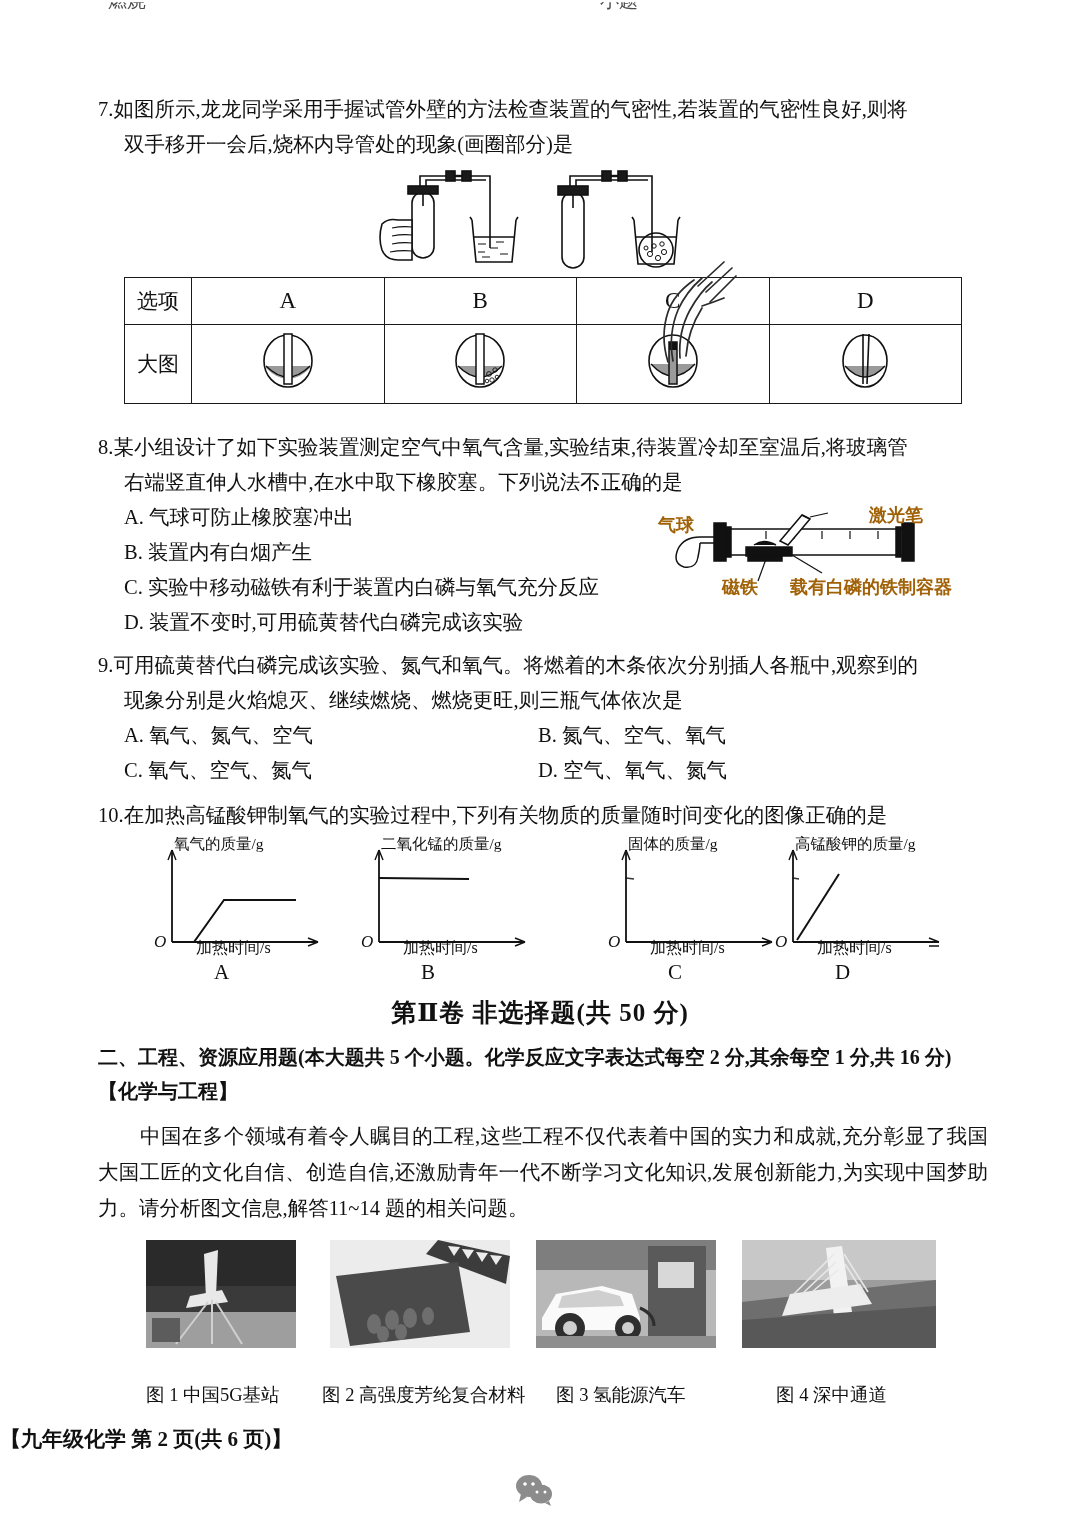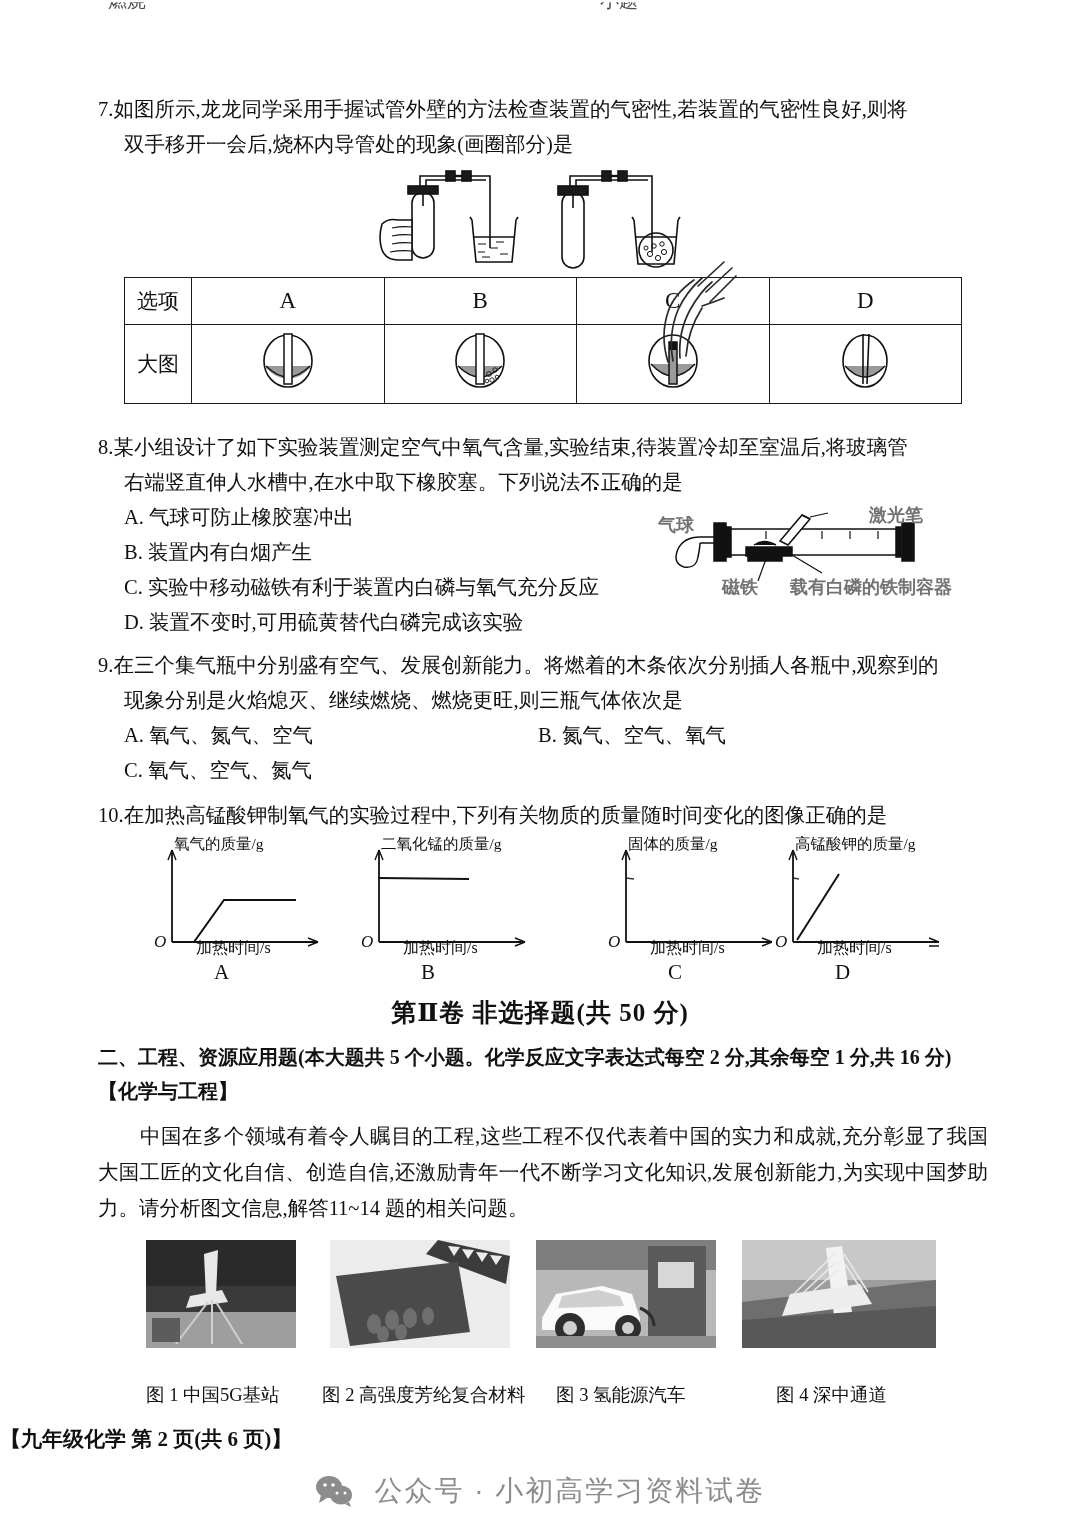--- a/index.html
+++ b/index.html
@@ -123,21 +123,21 @@
     left: 662px;
     top: 497px;
     width: 322px;
     height: 96px;
   }
   .lbl {
     position: absolute;
     font-size: 18px;
     font-family: "Liberation Sans", sans-serif;
     font-weight: bold;
-    color: #737373;
+    color: #a16207;
     white-space: nowrap;
   }
 
   
   .graphs {
     position: absolute;
     left: 150px;
     top: 832px;
     width: 830px;
     height: 160px;
@@ -445,28 +445,29 @@
         <path d="M130 58 L160 76" stroke-width="1.2"></path>
       </g>
     </svg>
     <span class="lbl" style="left:-4px; top:16px;">气球</span>
     <span class="lbl" style="left:168px; top:6px;margin-left:39px;">激光笔</span>
     <span class="lbl" style="left:60px; top:78px;">磁铁</span>
     <span class="lbl" style="left:128px; top:78px;">载有白磷的铁制容器</span>
   </div>
 
   <div class="q" style="top:648px;">
-    <p><span>9.</span><span>在三个集气瓶中分别盛有空气、发展创新能力。将燃着的木条依次分别插人各瓶中,观察到的</span></p>
+    <p><span>9.</span><span>可用硫黄替代白磷完成该实验、氮气和氧气。将燃着的木条依次分别插人各瓶中,观察到的</span></p>
     <p class="indent">现象分别是火焰熄灭、继续燃烧、燃烧更旺,则三瓶气体依次是</p>
     <div class="opt-line opt-2col">
       <span>A. 氧气、氮气、空气</span>
       <span class="c2">B. 氮气、空气、氧气</span>
     </div>
     <div class="opt-line opt-2col">
       <span>C. 氧气、空气、氮气</span>
+      <span class="c2">D. 空气、氧气、氮气</span>
     </div>
   </div>
 
   <div class="q" style="top:798px;">
     <p><span>10.</span><span>在加热高锰酸钾制氧气的实验过程中,下列有关物质的质量随时间变化的图像正确的是</span></p>
   </div>
 
   <div class="graphs">
 
     <div class="graph" style="left:0px;">
@@ -629,16 +630,15 @@
     <svg class="wc-icon" width="38" height="32" viewBox="0 0 38 32">
       <ellipse cx="14" cy="12" rx="13" ry="11" fill="#8c8c8c"></ellipse>
       <polygon points="6,20 4,28 12,23" fill="#8c8c8c"></polygon>
       <ellipse cx="26" cy="20" rx="11" ry="9.5" fill="#8c8c8c"></ellipse>
       <polygon points="34,27 36,32 30,29" fill="#8c8c8c"></polygon>
       <circle cx="10" cy="10" r="1.8" fill="#fff"></circle>
       <circle cx="18" cy="10" r="1.8" fill="#fff"></circle>
       <circle cx="22" cy="18" r="1.5" fill="#fff"></circle>
       <circle cx="30" cy="18" r="1.5" fill="#fff"></circle>
     </svg>
-    <span class="wm-text">公众号 · 小初高学习资料试卷</span>
   </div>
 
 </div>
 
 </body></html>

